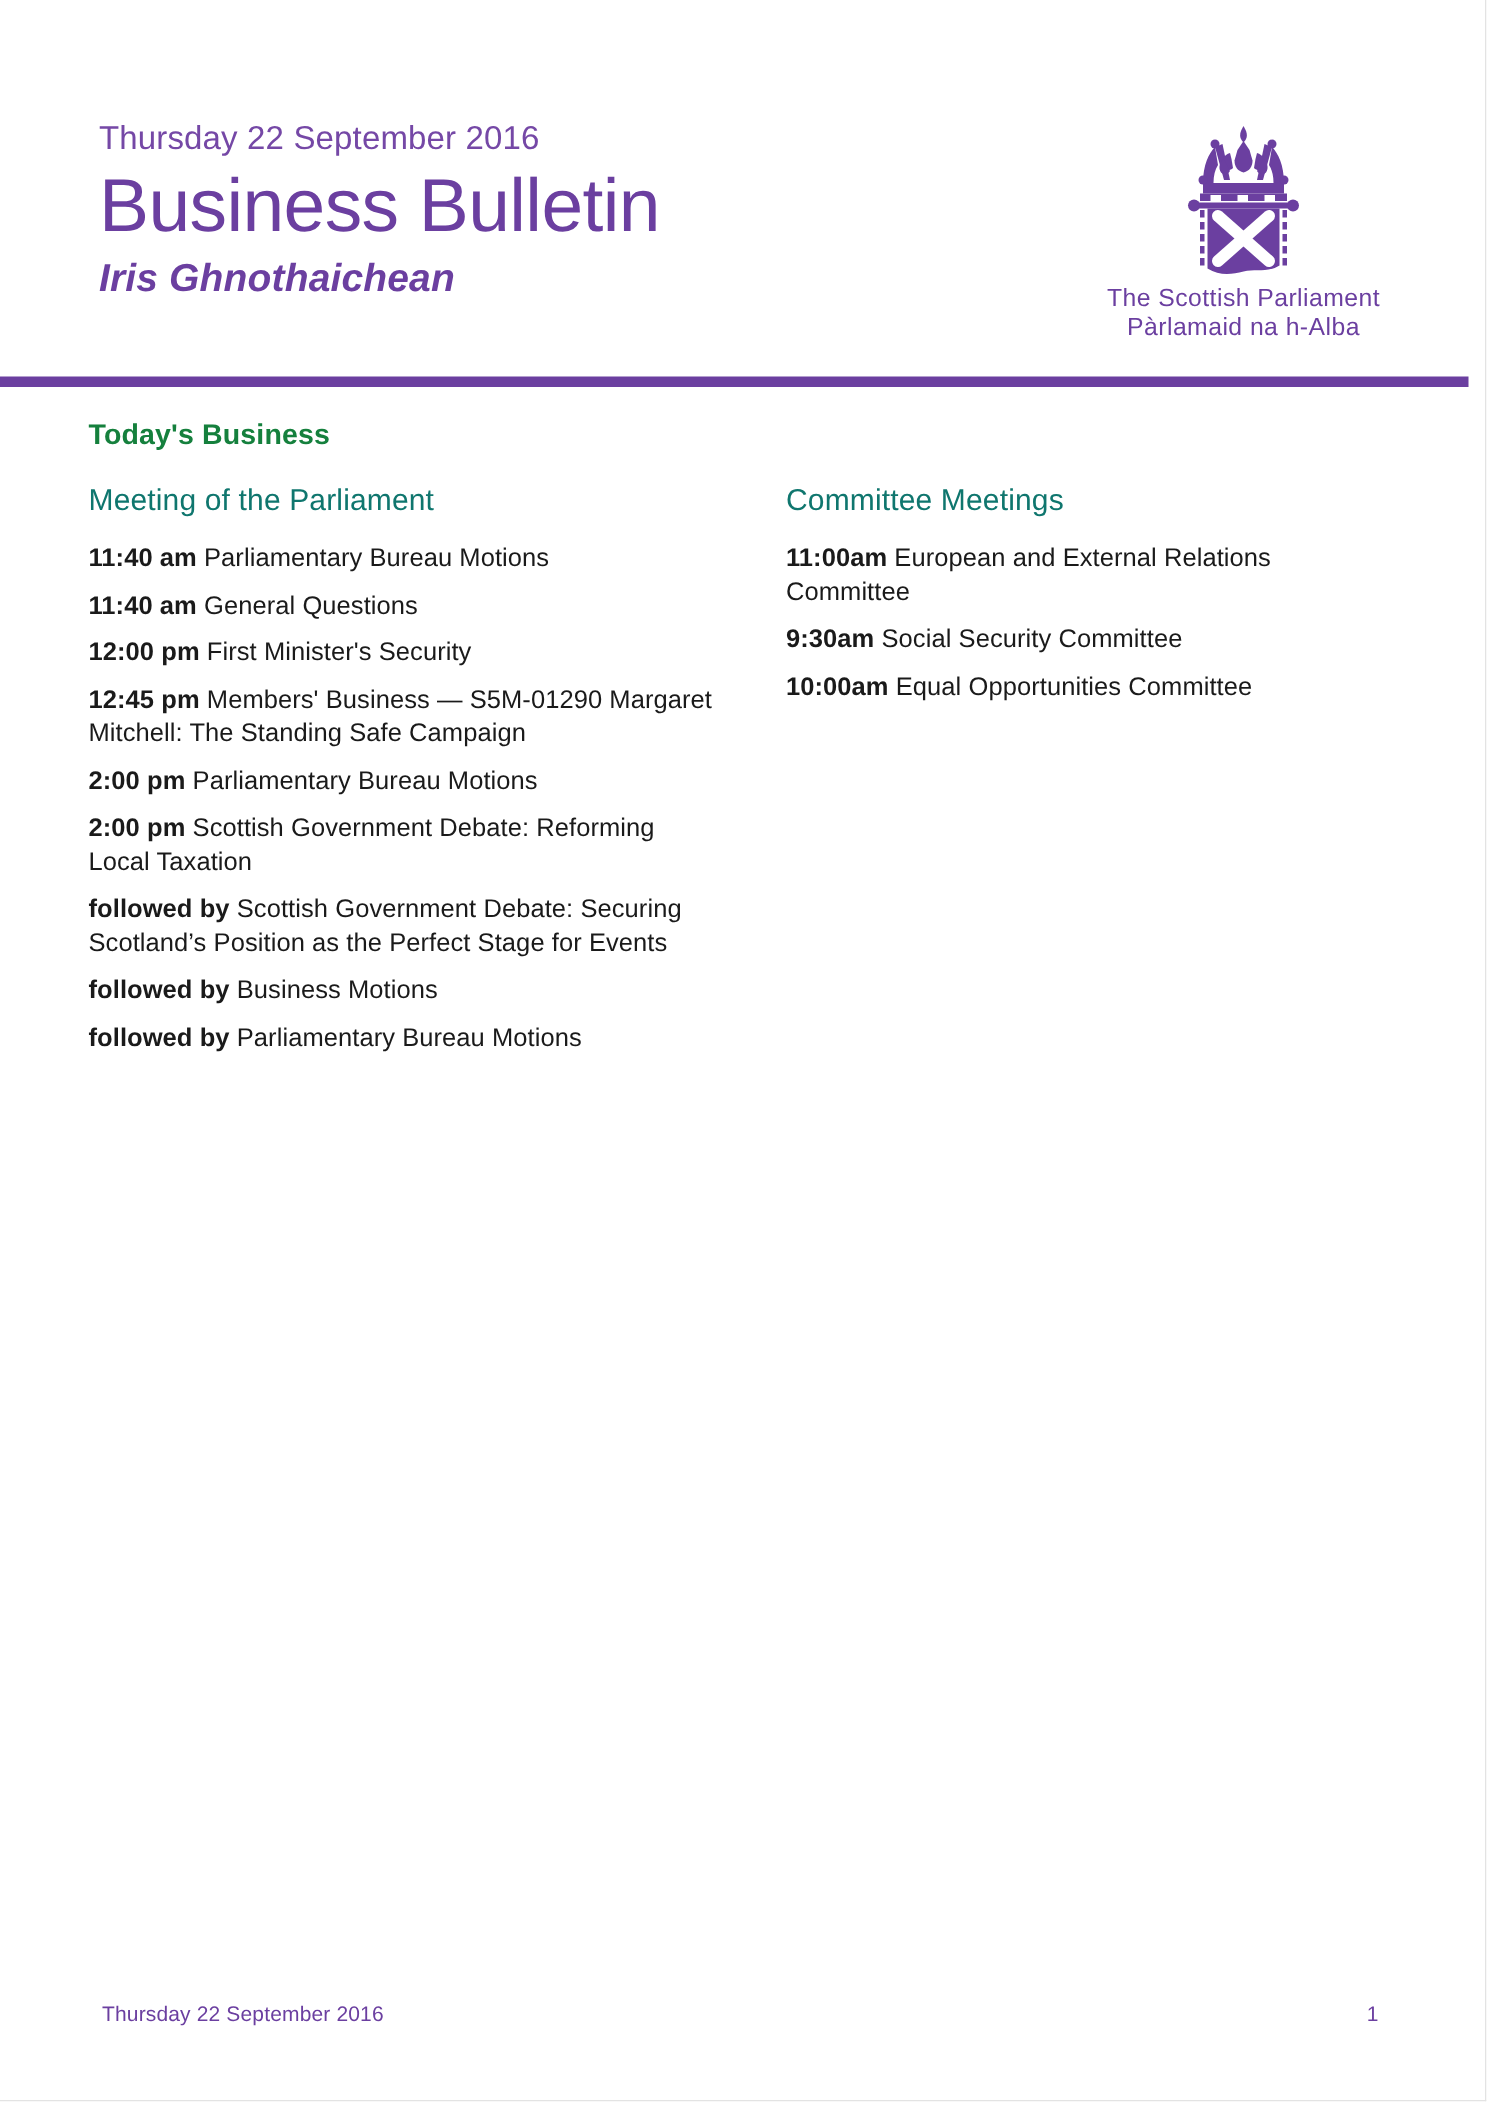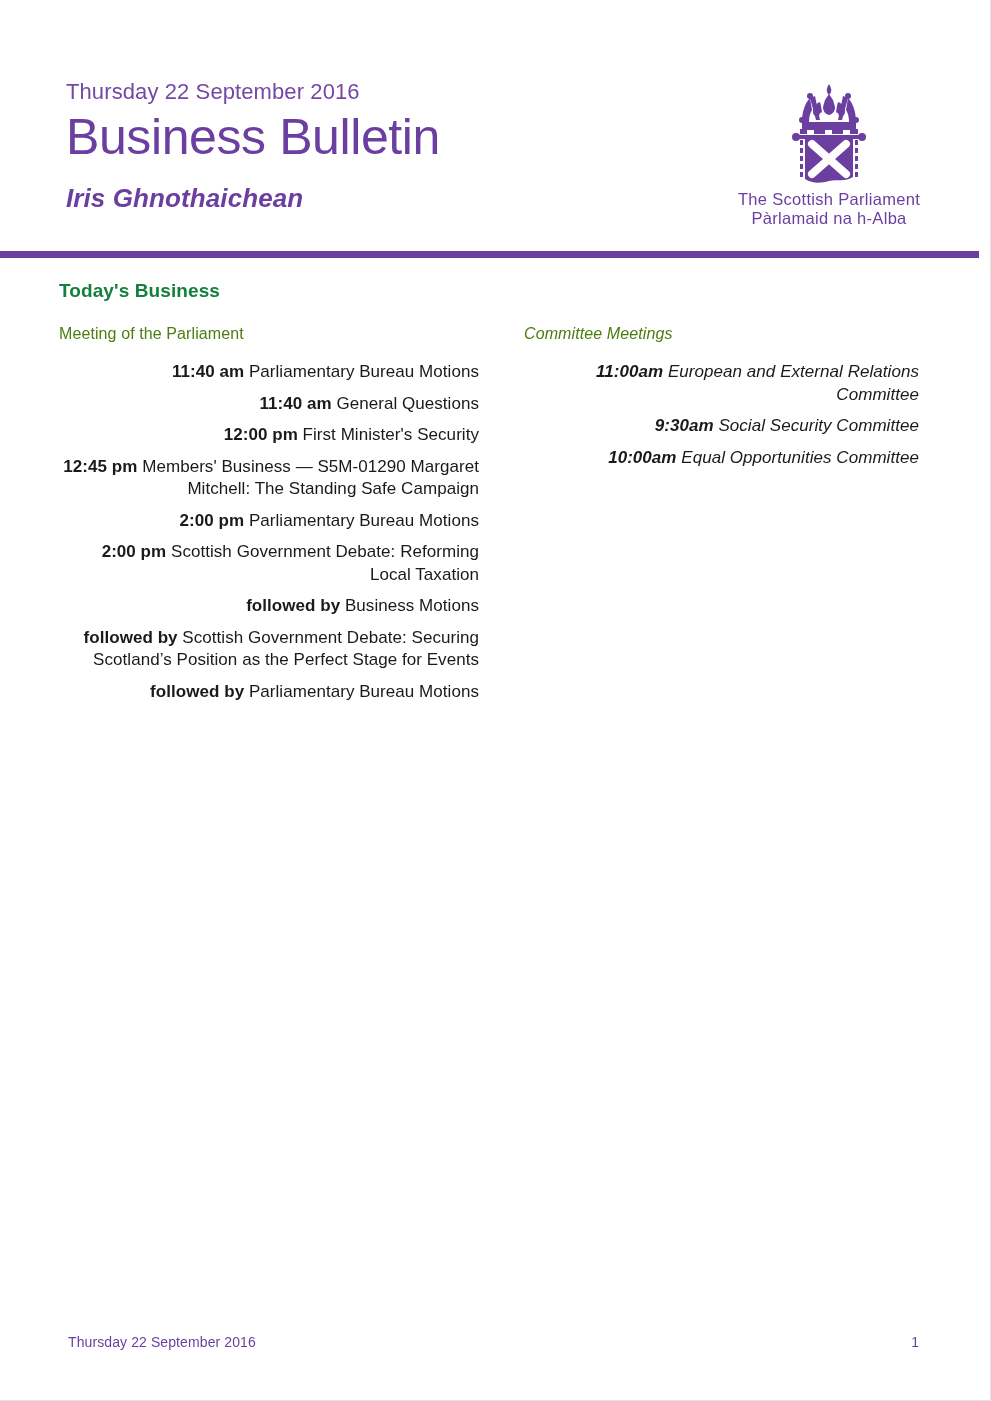--- a/index.html
+++ b/index.html
@@ -54,21 +54,21 @@
     margin-top: 2px;
     letter-spacing: -0.4px;
   }
 
   .doc-subtitle {
     font-size: 26px;
     line-height: 32px;
     font-weight: bold;
     font-style: italic;
     color: #6b3fa0;
-    margin-top: 16px;
+    margin-top: 3px;
     letter-spacing: 0.1px;
   }
 
   
   .logo {
     position: absolute;
     left: 724px;
     top: 80px;
     width: 210px;
     height: 152px;
@@ -120,37 +120,36 @@
     left: 0;
     top: 63px;
     width: 991px;
   }
 
   .col {
     position: absolute;
     top: 0;
   }
   .col-left  { left: 59px;  width: 420px; }
-  .col-right { left: 524px; width: 395px; font-style: italic; }
+  .col-right { left: 524px; width: 395px; }
 
   .col-heading {
-    font-size: 16px;
-    color: #4d7c0f;
+    font-size: 20px;
+    color: #0f766e;
     line-height: 26px;
     letter-spacing: 0.1px;
     margin: 0 0 14px 0;
   }
 
   .entry {
     font-size: 17px;
     line-height: 22.5px;
     color: #1a1a1a;
     margin-bottom: 9px;
     letter-spacing: 0.05px;
-    text-align: right;
   }
   .entry .t {
     font-weight: bold;
   }
 
   
   .footer {
     position: absolute;
     left: 0;
     bottom: 46px;
@@ -250,22 +249,22 @@
 
     <div class="cols">
       <div class="col col-left" id="col-0">
           <div class="col-heading">Meeting of the Parliament</div>
           <div class="entry"><span class="t">11:40 am</span><span> Parliamentary Bureau Motions</span></div>
           <div class="entry"><span class="t">11:40 am</span><span> General Questions</span></div>
           <div class="entry"><span class="t">12:00 pm</span><span> First Minister's Security</span></div>
           <div class="entry"><span class="t">12:45 pm</span><span> Members' Business — S5M-01290 Margaret Mitchell: The Standing Safe Campaign</span></div>
           <div class="entry"><span class="t">2:00 pm</span><span> Parliamentary Bureau Motions</span></div>
           <div class="entry"><span class="t">2:00 pm</span><span> Scottish Government Debate: Reforming Local Taxation</span></div>
+          <div class="entry"><span class="t">followed by</span><span> Scottish Government Debate: Securing Scotland’s Position as the Perfect Stage for Events</span></div>
           <div class="entry"><span class="t">followed by</span><span> Business Motions</span></div>
-          <div class="entry"><span class="t">followed by</span><span> Scottish Government Debate: Securing Scotland’s Position as the Perfect Stage for Events</span></div>
           <div class="entry"><span class="t">followed by</span><span> Parliamentary Bureau Motions</span></div>
         </div>
       <div class="col col-right" id="col-1">
           <div class="col-heading">Committee Meetings</div>
           <div class="entry"><span class="t">11:00am</span><span> European and External Relations Committee</span></div>
           <div class="entry"><span class="t">9:30am</span><span> Social Security Committee</span></div>
           <div class="entry"><span class="t">10:00am</span><span> Equal Opportunities Committee</span></div>
         </div>
     </div>
   </div>

